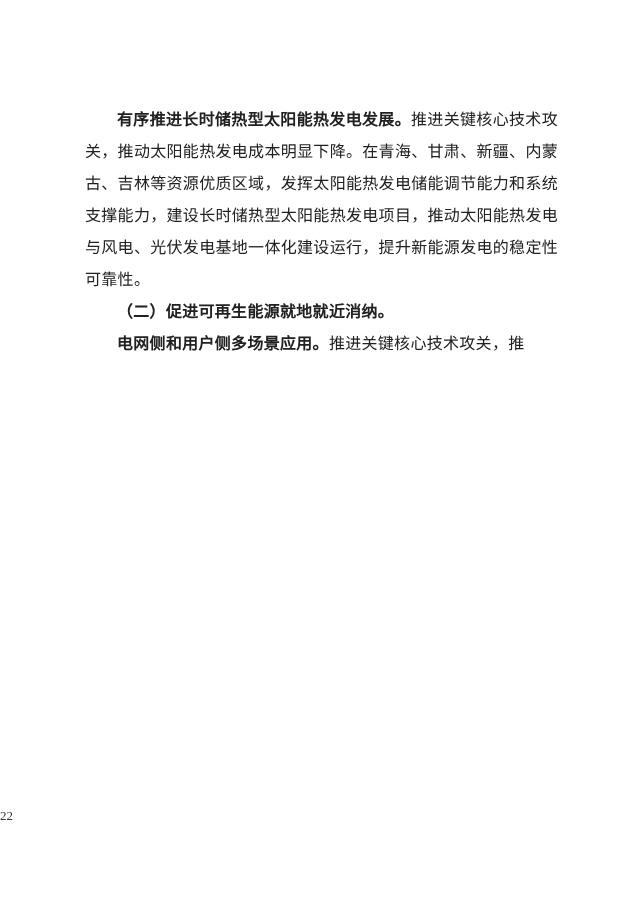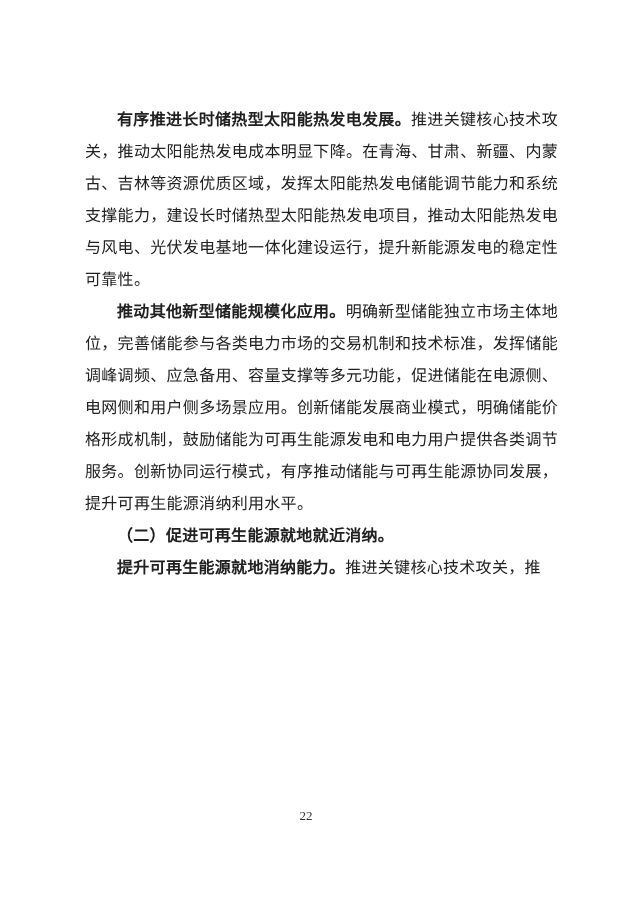--- a/index.html
+++ b/index.html
@@ -33,38 +33,36 @@
   }
   .para b {
     font-weight: bold;
   }
   .page-number {
     position: absolute;
     left: 0;
     right: 0;
     top: 806px;
     height: 20px;
-    text-align: center;
     font-size: 13px;
     line-height: 20px;
     color: #333333;
     font-family: "Liberation Serif", "DejaVu Serif", serif;
   }
 </style>
 </head>
 <body>
 
 <div class="page">
   <div class="content">
 
     <p class="para"><b>有序推进长时储热型太阳能热发电发展。</b><span>推进关键核心技术攻关，推动太阳能热发电成本明显下降。在青海、甘肃、新疆、内蒙古、吉林等资源优质区域，发挥太阳能热发电储能调节能力和系统支撑能力，建设长时储热型太阳能热发电项目，推动太阳能热发电与风电、光伏发电基地一体化建设运行，提升新能源发电的稳定性可靠性。</span></p>
 
-    <p class="para"><b>推动其他新型储能规模化应用。</b><span>明确新型储能独立市场主体地位，完善储能参与各类电力市场的交易机制和技术标准，发挥储能调峰调频、应急备用、容量支撑等多元功能，促进储能在电源侧、电网侧和用户侧多场景应用。创新储能发展商业模式，明确储能价格形成机制，鼓励储能为可再生能源发电和电力用户提供各类调节服务。创新协同运行模式，有序推动储能与可再生能源协同发展，提升可再生能源消纳利用水平。</span></p>
 
     <p class="para"><b>（二）促进可再生能源就地就近消纳。</b><span></span></p>
 
 
-    <p class="para"><b>提升可再生能源就地消纳能力。</b><span>推进关键核心技术攻关，推</span></p>
+    <p class="para"><b>电网侧和用户侧多场景应用。</b><span>推进关键核心技术攻关，推</span></p>
 
   </div>
 
   <div class="page-number">22</div>
 </div>
 
 </body></html>

